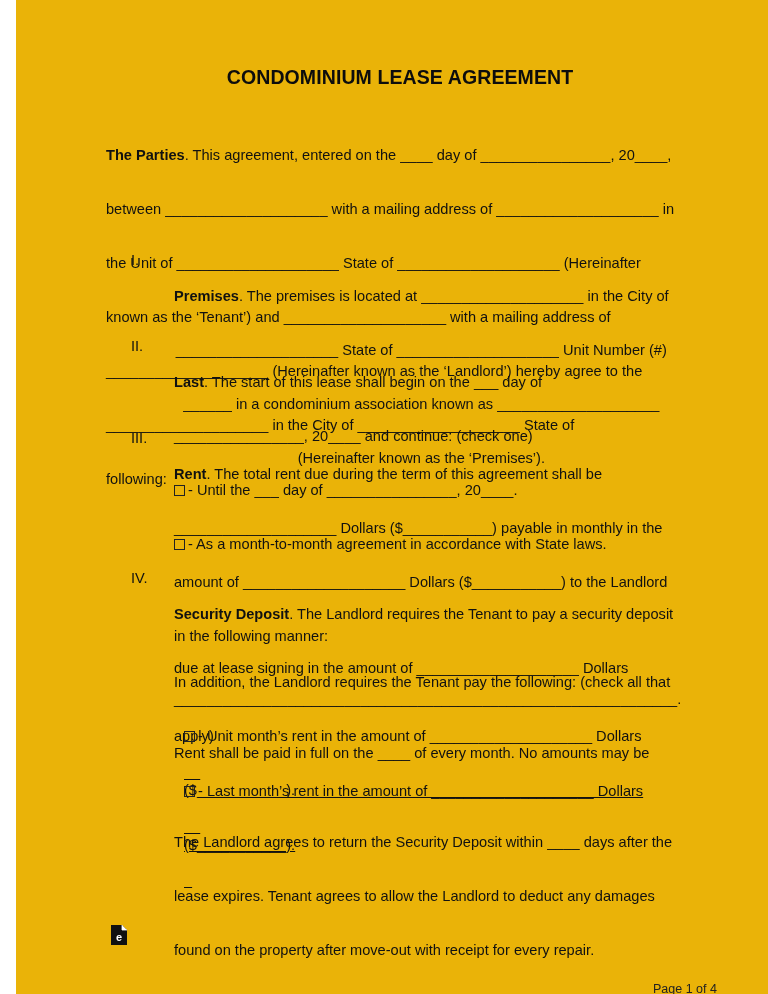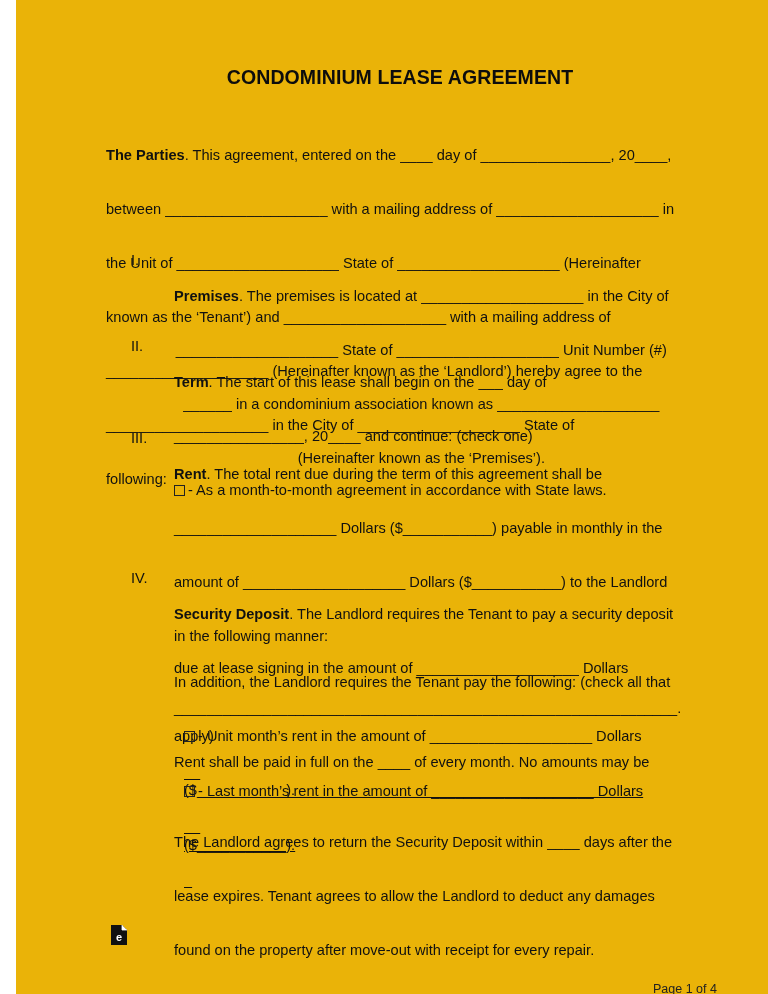--- a/index.html
+++ b/index.html
@@ -99,32 +99,33 @@
   <div class="numeral" style="top:251px;">I.</div>
   <div class="section-body" style="top:251px;text-align:center;">
     <span class="line"><span class="b">Premises</span><span>. The premises is located at ____________________ in the City of</span></span>
     <span class="line">____________________ State of ____________________ Unit Number (#)</span>
     <span class="line">______ in a condominium association known as ____________________</span>
     <span class="line">(Hereinafter known as the ‘Premises’).</span>
   </div>
 
   <div class="numeral" style="top:337px;">II.</div>
   <div class="section-body" style="top:337px;">
-    <span class="line"><span class="b">Term</span><span>. The start of this lease shall begin on the ___ day of</span></span>
+    <span class="line"><span class="b">Last</span><span>. The start of this lease shall begin on the ___ day of</span></span>
     <span class="line">________________, 20____ and continue: (check one)</span>
+    <span class="line"><span class="checkbox"></span><span>- Until the ___ day of ________________, 20____.</span></span>
     <span class="line"><span class="checkbox"></span><span>- As a month-to-month agreement in accordance with State laws.</span></span>
   </div>
 
   <div class="numeral" style="top:429px;">III.</div>
   <div class="section-body" style="top:429px;">
     <span class="line"><span class="b">Rent</span><span>. The total rent due during the term of this agreement shall be</span></span>
     <span class="line">____________________ Dollars ($___________) payable in monthly in the</span>
     <span class="line">amount of ____________________ Dollars ($___________) to the Landlord</span>
     <span class="line">in the following manner:</span>
-    <span class="line" style="margin-top:18px;">______________________________________________________________.</span>
+    <span class="line" style="margin-top:9px;">______________________________________________________________.</span>
     <span class="line">Rent shall be paid in full on the ____ of every month. No amounts may be</span>
   </div>
 
   <div class="numeral" style="top:569px;">IV.</div>
   <div class="section-body" style="top:569px;">
     <span class="line"><span class="b">Security Deposit</span><span>. The Landlord requires the Tenant to pay a security deposit</span></span>
     <span class="line">due at lease signing in the amount of ____________________ Dollars</span>
   </div>
 
   <div class="section-body" style="top:637px;">

